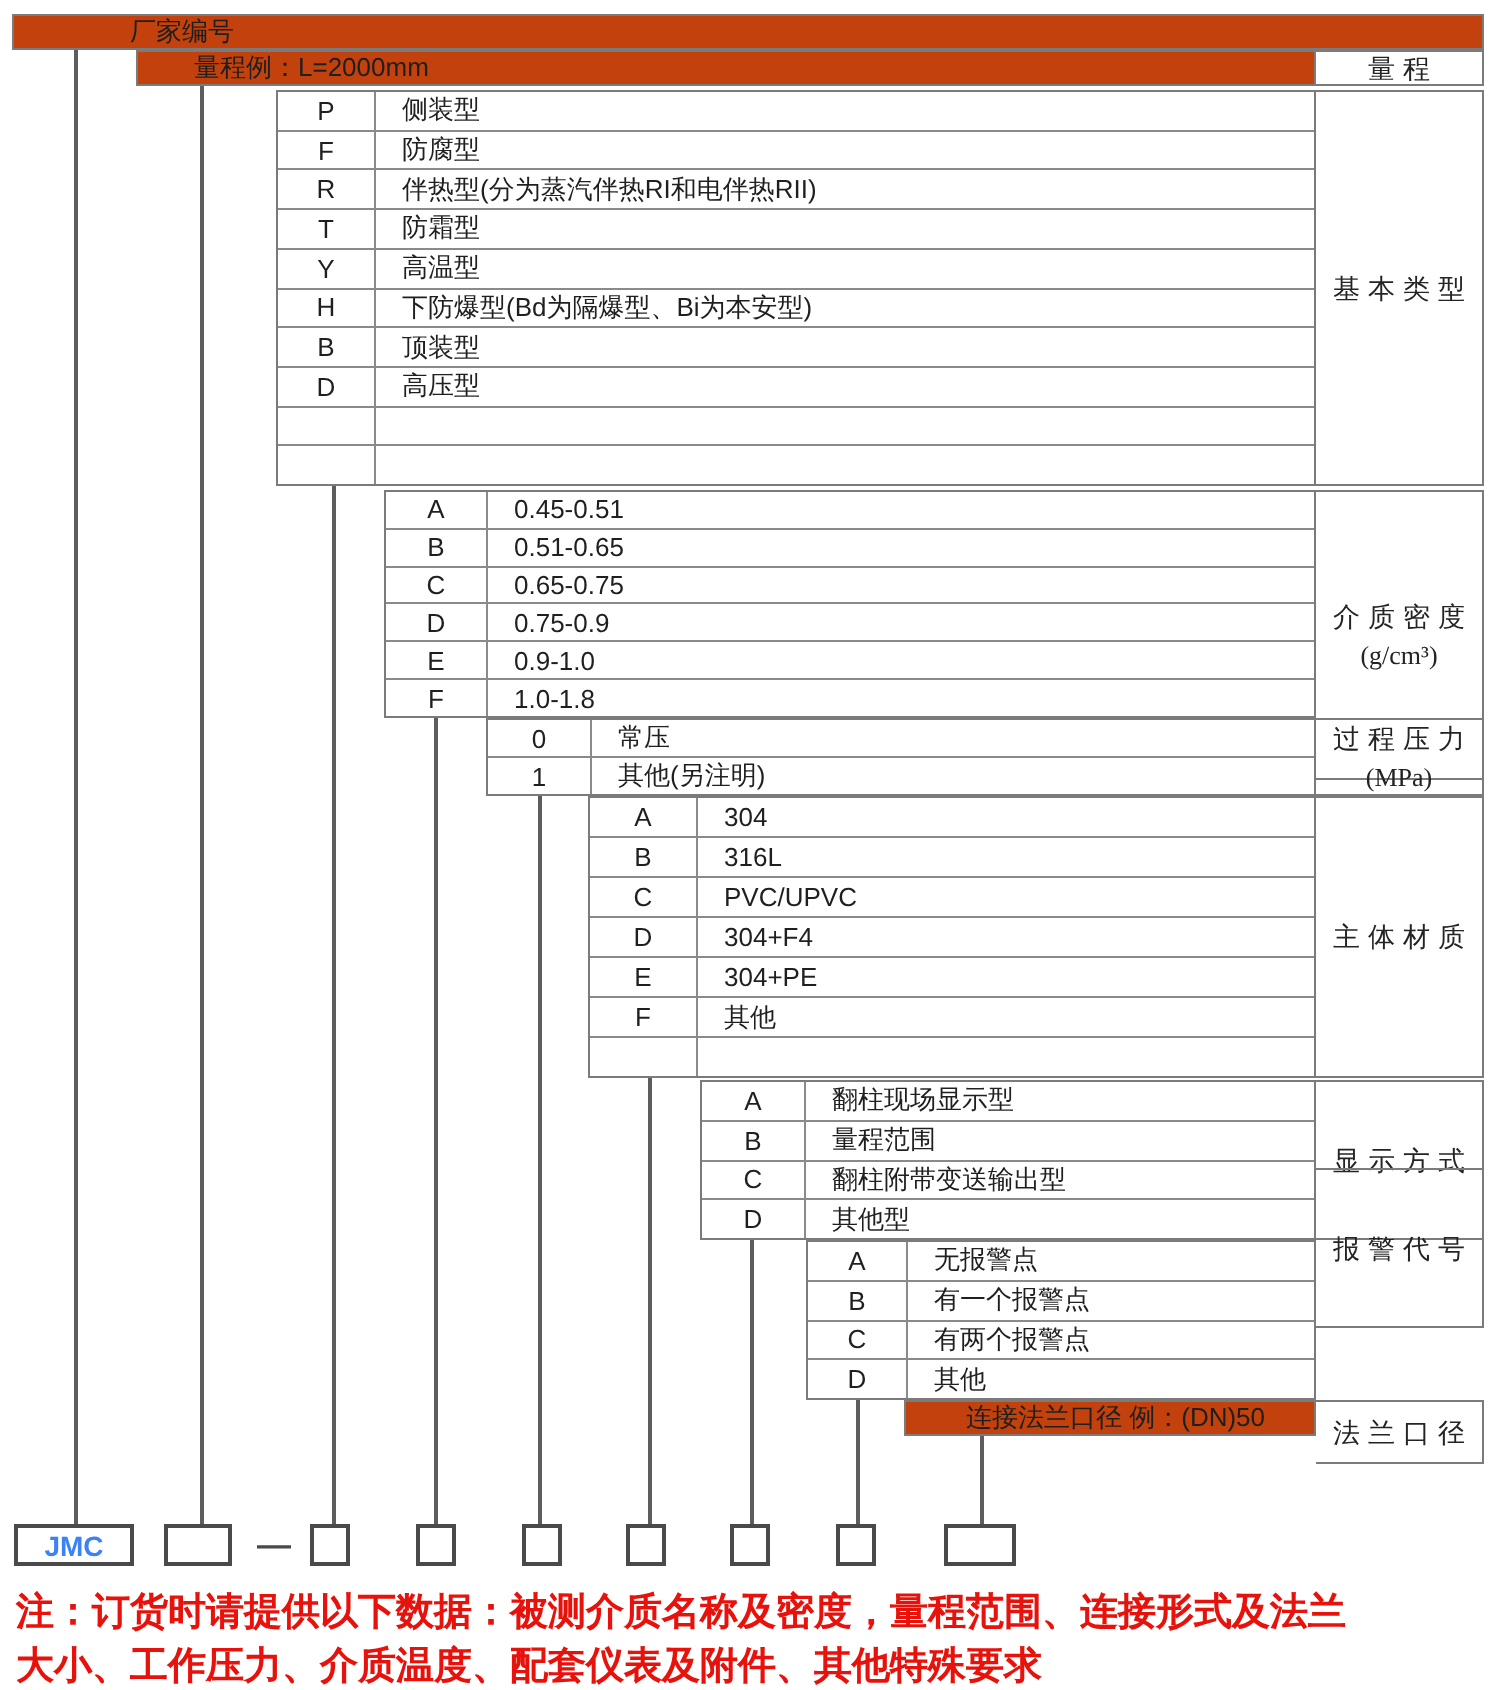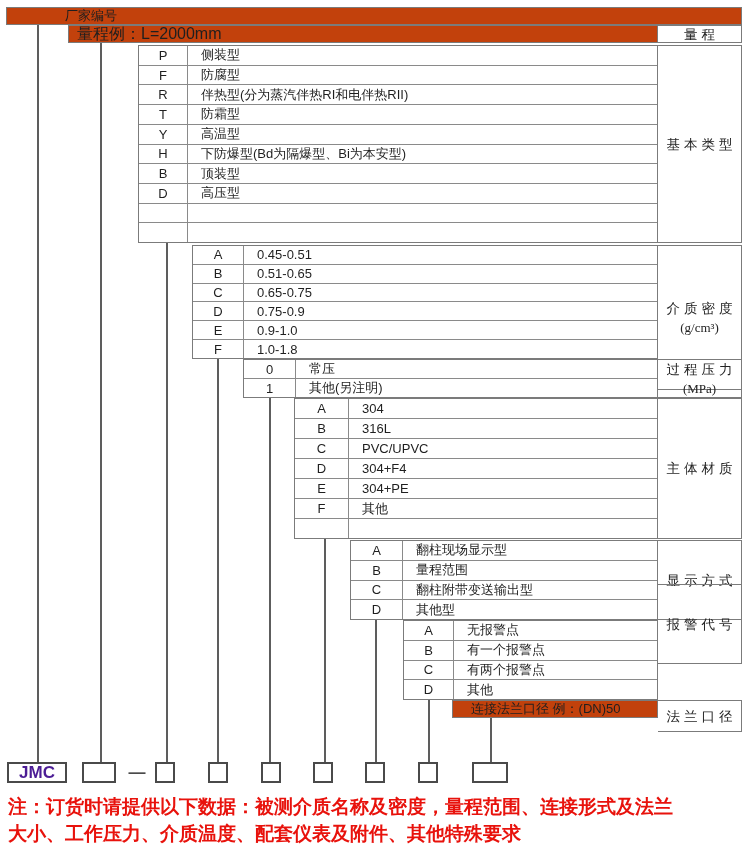--- a/index.html
+++ b/index.html
@@ -16,34 +16,34 @@
 
   
   .cat{position:absolute;left:658px;width:84px;box-sizing:border-box;border:1px solid #7b7b7b;border-left:none;
        display:flex;flex-direction:column;align-items:center;justify-content:center;text-align:center;
        font-family:"Liberation Serif","DejaVu Serif",serif;font-size:13.5px;color:#242424;line-height:19px;}
   .cat .sp{letter-spacing:4px;padding-left:4px;}
   .cat .unit{letter-spacing:0;font-size:13px;}
 
   
   .sec-factory{left:6px;top:7px;width:736px;height:18px;display:flex;align-items:center;padding-left:58px;font-size:13px;}
-  .sec-range{left:68px;top:25px;width:590px;height:18px;display:flex;align-items:center;padding-left:8px;font-size:16px;}
+  .sec-range{left:68px;top:25px;width:590px;height:18px;display:flex;align-items:center;padding-left:28px;font-size:13px;}
   .sec-basic{left:138px;top:45px;width:520px;height:198px;}
   .sec-basic .code{width:49px;}
   .sec-density{left:192px;top:245px;width:466px;height:114px;}
   .sec-density .code{width:51px;}
   .sec-pressure{left:243px;top:359px;width:415px;height:39px;}
   .sec-pressure .code{width:52px;}
   .sec-material{left:294px;top:398px;width:364px;height:141px;}
   .sec-material .code{width:54px;}
   .sec-display{left:350px;top:540px;width:308px;height:80px;}
   .sec-display .code{width:52px;}
   .sec-alarm{left:403px;top:620px;width:255px;height:80px;}
   .sec-alarm .code{width:50px;}
-  .sec-flange{left:452px;top:700px;width:206px;height:18px;display:flex;align-items:center;padding-left:18px;font-size:13px;white-space:nowrap;}
+  .sec-flange{left:452px;top:700px;width:206px;height:18px;display:flex;align-items:center;padding-left:30px;font-size:13px;white-space:nowrap;}
 
   .cat-range{top:25px;height:18px;}
   .cat-basic{top:45px;height:198px;}
   .cat-density{top:245px;height:145px;}
   .cat-pressure{top:359px;height:39px;}
   .cat-material{top:398px;height:141px;}
   .cat-display{top:540px;height:80px;}
   .cat-alarm{top:584px;height:80px;}
   .cat-flange{top:700px;height:32px;}
 
@@ -54,21 +54,21 @@
   .v3{left:166px;top:243px;height:519px;}
   .v4{left:217px;top:359px;height:403px;}
   .v5{left:269px;top:398px;height:364px;}
   .v6{left:324px;top:539px;height:223px;}
   .v7{left:375px;top:620px;height:142px;}
   .v8{left:428px;top:700px;height:62px;}
   .v9{left:490px;top:718px;height:44px;}
 
   
   .mbox{position:absolute;top:762px;height:21px;box-sizing:border-box;border:2px solid #4a4a4a;background:#fff;
-        display:flex;align-items:center;justify-content:center;font-weight:bold;font-size:17px;color:#4c1d95;}
+        display:flex;align-items:center;justify-content:center;font-weight:bold;font-size:14px;color:#3b82f6;}
   .mb-jmc{left:7px;width:60px;}
   .mb-range{left:82px;width:34px;}
   .mb-basic{left:155px;width:20px;}
   .mb-density{left:208px;width:20px;}
   .mb-pressure{left:261px;width:20px;}
   .mb-material{left:313px;width:20px;}
   .mb-display{left:365px;width:20px;}
   .mb-alarm{left:418px;width:20px;}
   .mb-flange{left:472px;width:36px;}
   .mdash{position:absolute;left:119px;top:762px;width:36px;height:21px;display:flex;align-items:center;justify-content:center;

